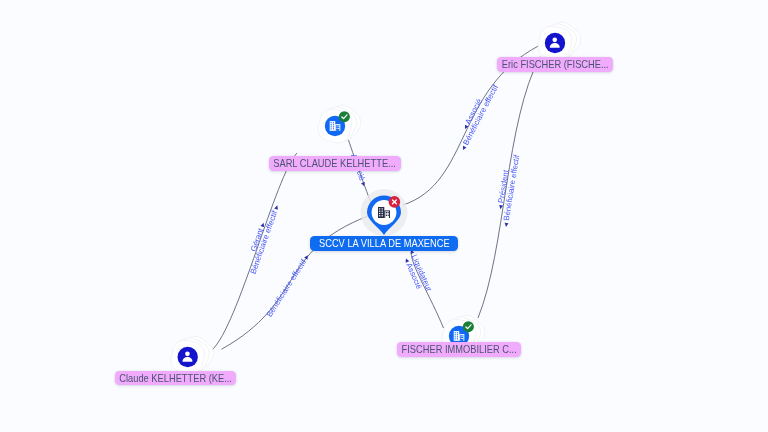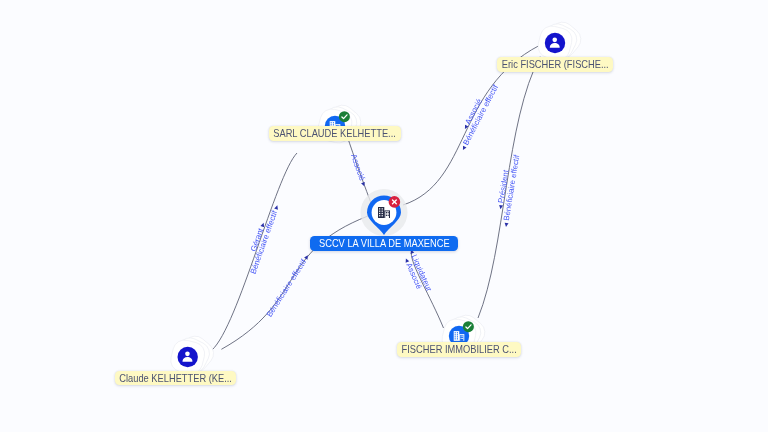--- a/index.html
+++ b/index.html
@@ -7,21 +7,21 @@
        font-family:"Liberation Sans",sans-serif;}
   #stage{position:relative;width:768px;height:432px;overflow:hidden;background:#fbfcff;}
   svg.layer{position:absolute;left:0;top:0;width:768px;height:432px;}
   .edge-path{fill:none;stroke:#555a6e;stroke-width:0.85;}
   .elabel{font-size:7.9px;fill:#4657f6;font-family:"Liberation Sans",sans-serif;}
   .nodelabel{position:absolute;white-space:nowrap;overflow:hidden;
       border-radius:4.5px;height:14.6px;display:flex;align-items:center;justify-content:center;
       font-size:11px;line-height:11px;box-sizing:border-box;}
   
   .nodelabel>span{display:inline-block;transform:scaleX(0.845);transform-origin:center center;white-space:nowrap;text-align:center;}
-  .nl-plain{background:#fef9c3;color:#4b5272;box-shadow:0 1px 3px rgba(30,40,90,.14),0 0 2px rgba(30,40,90,.10);}
+  .nl-plain{background:#f0abfc;color:#4b5272;box-shadow:0 1px 3px rgba(30,40,90,.14),0 0 2px rgba(30,40,90,.10);}
   .nl-sel{background:#0f6bf0;color:#ffffff;box-shadow:0 1px 3px rgba(30,40,90,.18);}
 </style>
 </head>
 <body>
 
 <div id="stage">
   <svg class="layer" id="edgelayer" viewBox="0 0 768 432">
       <defs></defs>
       <path d="M 212,350 C 238.5,325.7 275.5,175.2 297,153" class="edge-path" stroke="#555a6e"></path>
       <path d="M 221.4,349.3 C 306.1,302 276.6,251.6 368,216" class="edge-path" stroke="#555a6e"></path>
@@ -141,21 +141,21 @@
         <g transform="translate(549.7,38.1) scale(0.885)">
           <circle cx="5.7" cy="2" r="2.6" fill="#ffffff"></circle>
           <path fill="#ffffff" d="M5.7,5.6 C2.6,5.6 0.15,7.6 0.15,10.1 V11 H11.25 V10.1 C11.25,7.6 8.8,5.6 5.7,5.6 Z"></path>
         </g>
       </g>
     </svg>
   <div id="labellayer">
       <div class="nodelabel nl-sel" style="top: 236.3px; width: 148.698px; left: 309.651px;">
         <span style="width: 154.672px; margin-left: -11.9871px; margin-right: -11.9871px;">SCCV LA VILLA DE MAXENCE</span>
       </div>
-      <div class="nodelabel nl-plain" style="top: 126px; width: 131.104px; left: 269.448px;">
+      <div class="nodelabel nl-plain" style="top: 156px; width: 131.104px; left: 269.448px;">
         <span style="width: 145.094px; margin-left: -11.2448px; margin-right: -11.2448px;">SARL CLAUDE KELHETTE...</span>
       </div>
       <div class="nodelabel nl-plain" style="top: 342px; width: 123.671px; left: 397.165px;">
         <span style="width: 136.297px; margin-left: -10.563px; margin-right: -10.563px;">FISCHER IMMOBILIER C...</span>
       </div>
       <div class="nodelabel nl-plain" style="top: 370.8px; width: 121.123px; left: 115px;">
         <span style="width: 133.281px; margin-left: -10.3293px; margin-right: -10.3293px;">Claude KELHETTER (KE...</span>
       </div>
       <div class="nodelabel nl-plain" style="top: 57.2px; width: 115.406px; left: 497.297px;">
         <span style="width: 126.516px; margin-left: -9.80496px; margin-right: -9.80496px;">Eric FISCHER (FISCHE...</span>

